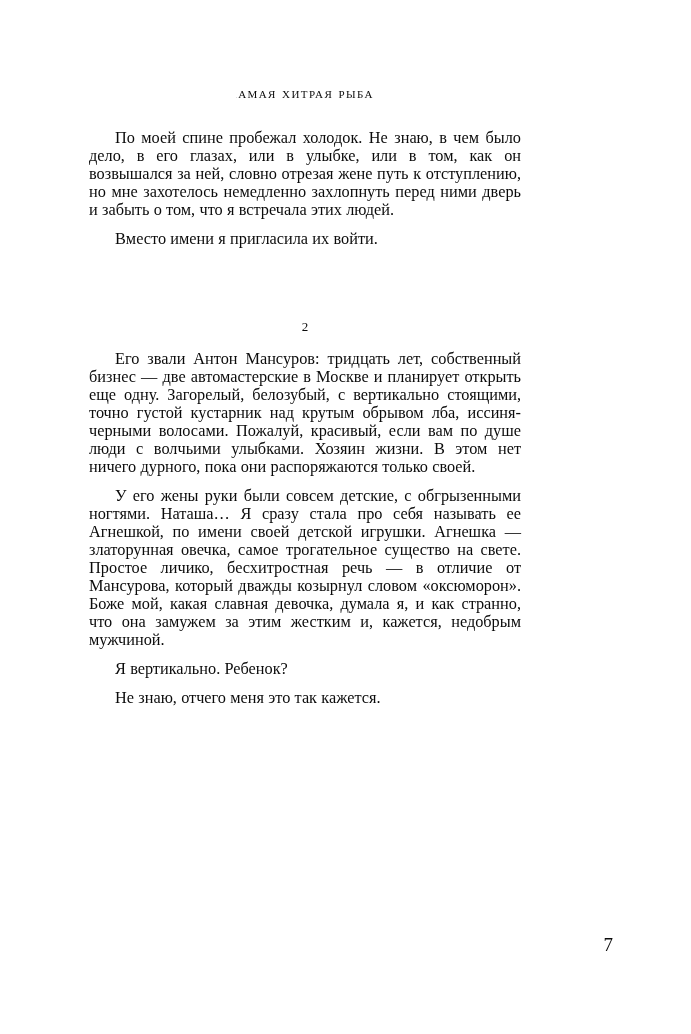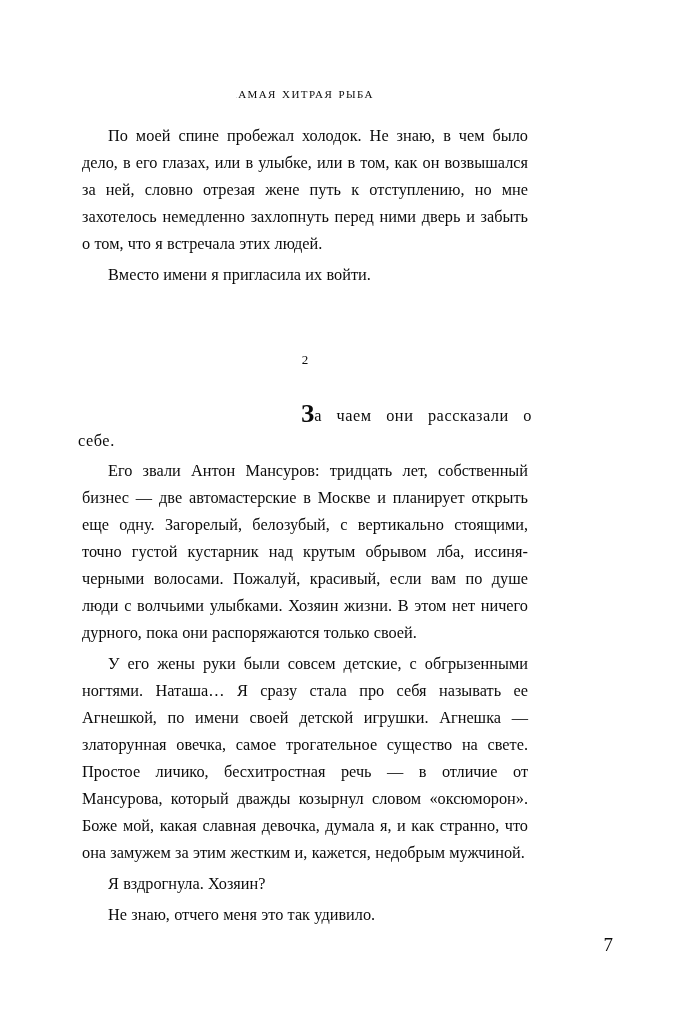--- a/index.html
+++ b/index.html
@@ -36,23 +36,23 @@
 
   
   .column {
     position: absolute;
     left: 78px;
     top: 118px;
     width: 454px;
   }
 
   p.body {
-    margin: 4px;
+    margin: 11px;
     font-size: 16.3px;
-    line-height: 27px;
+    line-height: 18px;
     text-align: justify;
     text-indent: 26px;
     hyphens: manual;
     word-spacing: 0.2px;
   }
 
   
   .chapter-number {
     margin: 0;
     text-align: center;
@@ -96,30 +96,27 @@
   <div class="running-header">Самая хитрая рыба</div>
 
   <div class="column">
 
     <p class="body">По моей спине пробежал холодок. Не знаю, в чем было дело, в его глазах, или в улыбке, или в том, как он возвышался за ней, словно отрезая жене путь к отступлению, но мне захотелось немедленно захлопнуть перед ними дверь и забыть о том, что я встречала этих людей.</p>
 
     <p class="body">Вместо имени я пригласила их войти.</p>
 
     <div class="chapter-number">2</div>
 
-    <p class="chapter-open">
-      <span class="initial">З</span><span>а чаем они рассказали о себе.</span>
-    </p>
 
     <p class="body">Его звали Антон Мансуров: тридцать лет, собственный бизнес — две автомастерские в Москве и планирует открыть еще одну. Загорелый, белозубый, с вертикально стоящими, точно густой кустарник над крутым обрывом лба, иссиня-черными волосами. Пожалуй, красивый, если вам по душе люди с волчьими улыбками. Хозяин жизни. В этом нет ничего дурного, пока они распоряжаются только своей.</p>
 
     <p class="body">У его жены руки были совсем детские, с обгрызенными ногтями. Наташа… Я сразу стала про себя называть ее Агнешкой, по имени своей детской игрушки. Агнешка — златорунная овечка, самое трогательное существо на свете. Простое личико, бесхитростная речь — в отличие от Мансурова, который дважды козырнул словом «оксюморон». Боже мой, какая славная девочка, думала я, и как странно, что она замужем за этим жестким и, кажется, недобрым мужчиной.</p>
 
 
-    <p class="body">Я вздрогнула. Хозяин?</p>
+    <p class="body">Я вертикально. Ребенок?</p>
 
-    <p class="body">Не знаю, отчего меня это так удивило.</p>
+    <p class="body">Не знаю, отчего меня это так кажется.</p>
 
   </div>
 
   <div class="page-number">7</div>
 
 </div>
 
 </body></html>

